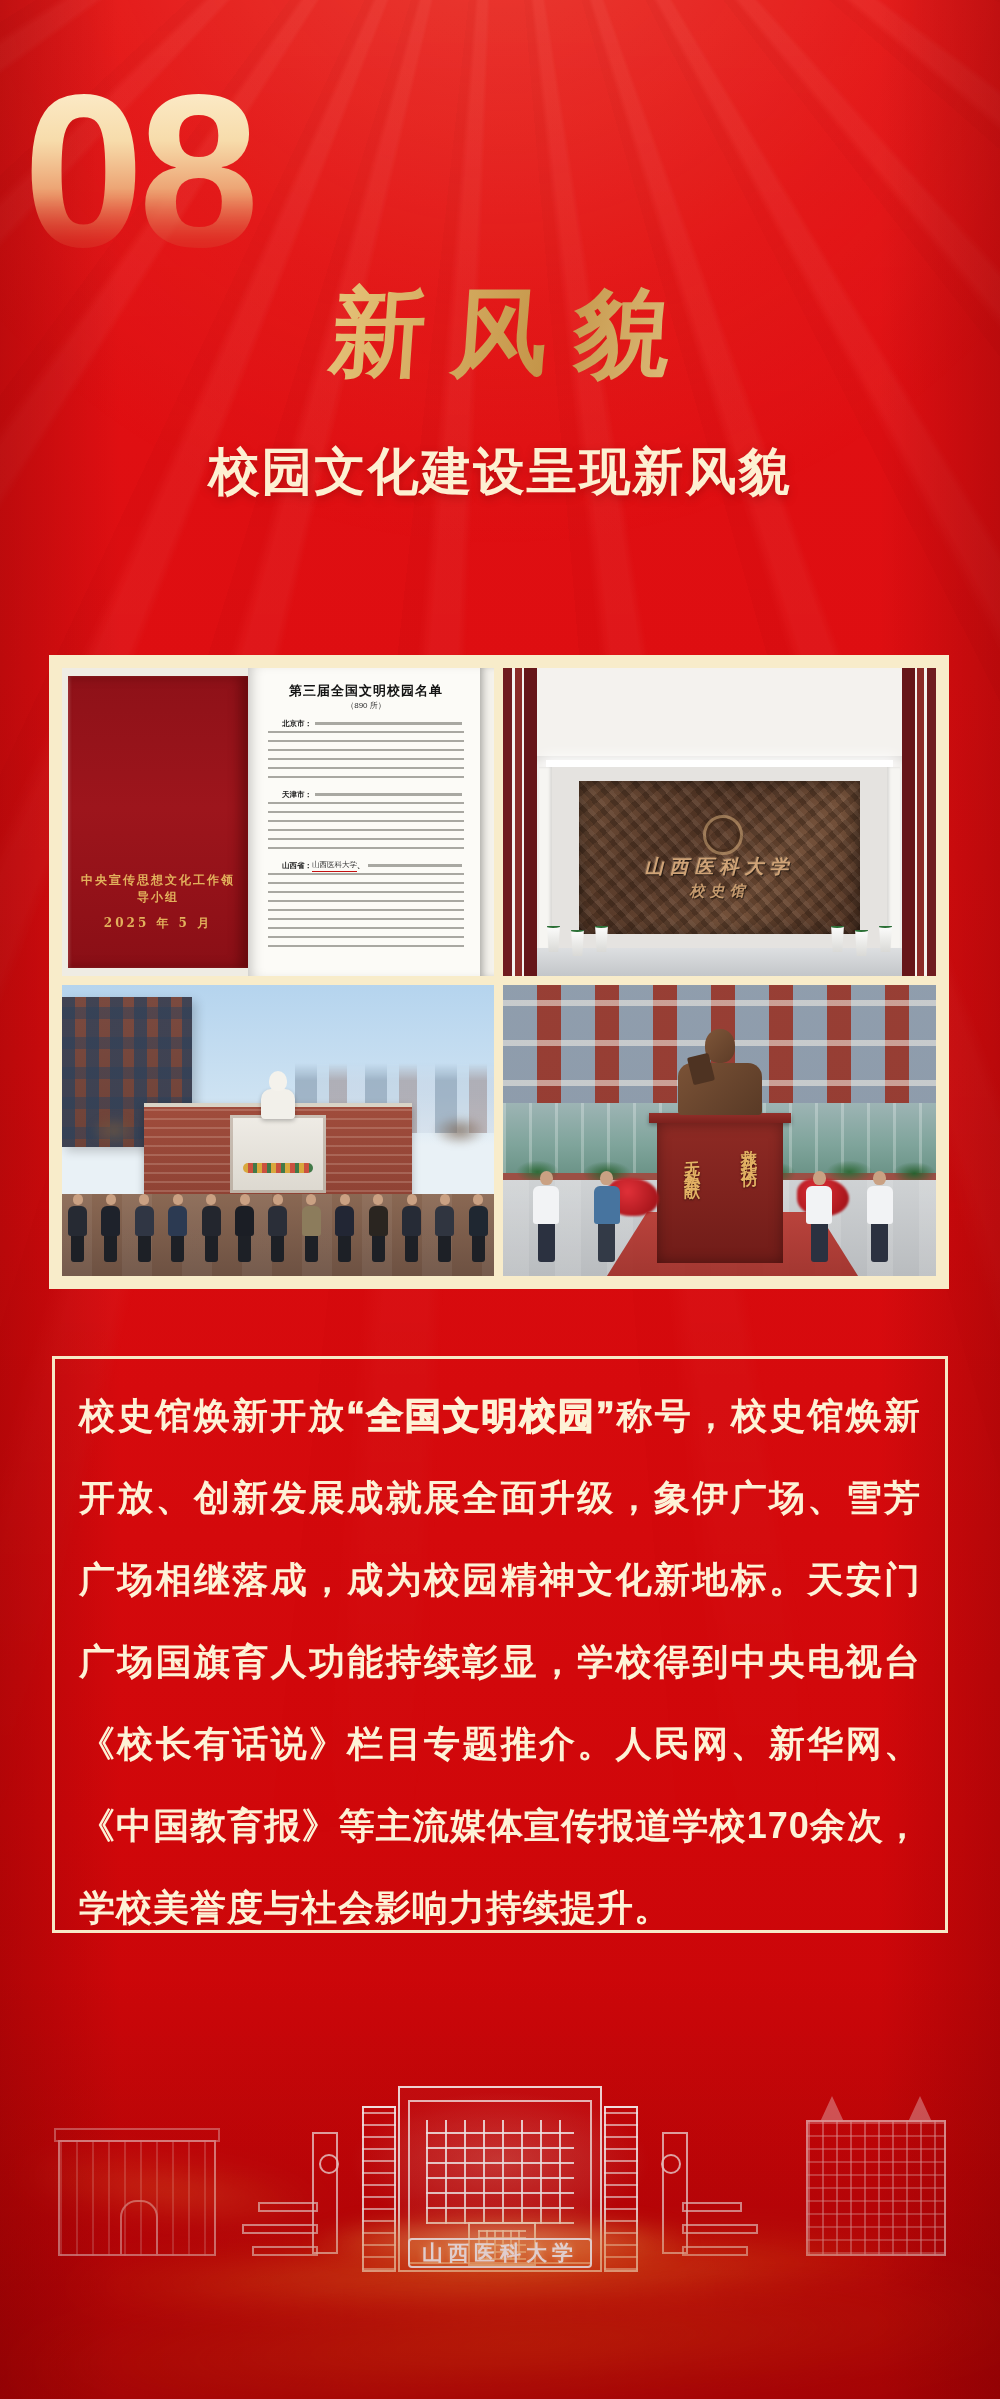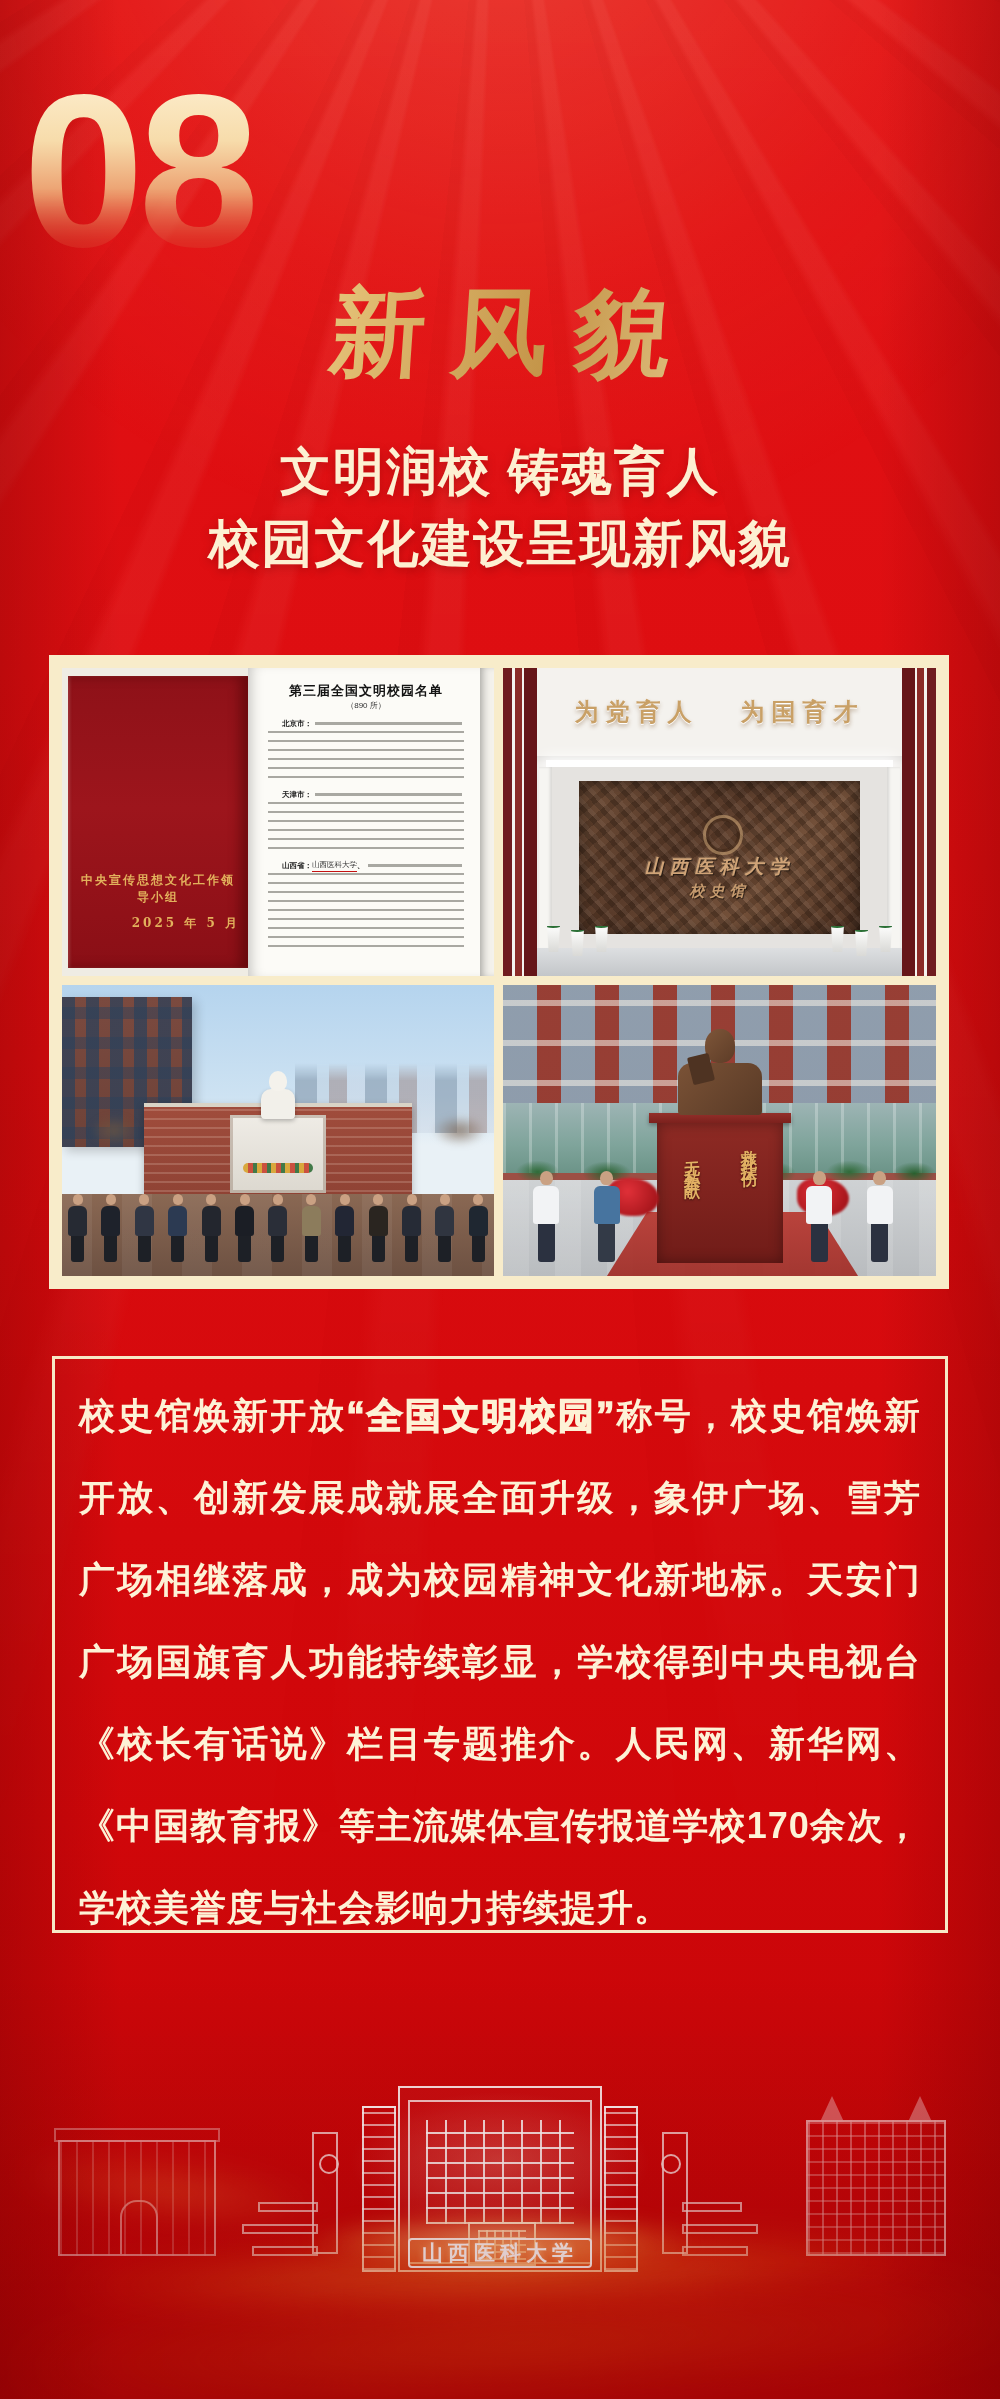--- a/index.html
+++ b/index.html
@@ -53,21 +53,21 @@
   .photo-doc{background:#efece4;}
   .doc-book{position:absolute;left:6px;top:8px;bottom:8px;width:180px;
     background:linear-gradient(180deg,#8e1118,#9d151c 45%,#8a0f16);
     box-shadow:inset -8px 0 12px rgba(60,0,0,.45), inset 2px 0 3px rgba(255,255,255,.15);}
   .doc-book-title{position:absolute;top:62px;left:14px;right:14px;text-align:center;
     font-family:"DejaVu Serif","Liberation Serif",serif;
     color:#e2b15c;font-size:13px;font-weight:bold;line-height:1.95;letter-spacing:.5px;}
   .doc-book-org{position:absolute;bottom:62px;left:8px;right:8px;text-align:center;
     font-family:"DejaVu Serif","Liberation Serif",serif;
     color:#e2b15c;font-size:12px;font-weight:bold;letter-spacing:2px;}
-  .doc-book-date{position:absolute;bottom:36px;left:8px;right:8px;text-align:right;
+  .doc-book-date{position:absolute;bottom:36px;left:8px;right:8px;text-align:center;
     font-family:"DejaVu Serif","Liberation Serif",serif;
     color:#e2b15c;font-size:12px;font-weight:bold;letter-spacing:3px;}
   .doc-page{position:absolute;left:186px;top:0;bottom:0;right:14px;background:#fcfbf7;
     box-shadow:inset 10px 0 14px -8px rgba(0,0,0,.25);padding:14px 16px 8px 20px;box-sizing:border-box;}
   .doc-page2{position:absolute;right:0;top:0;bottom:0;width:14px;background:#f4f2ec;
     box-shadow:inset 6px 0 8px -4px rgba(0,0,0,.35);}
   .doc-page-title{text-align:center;font-weight:bold;color:#141414;font-size:13px;
     font-family:"DejaVu Serif","Liberation Serif",serif;letter-spacing:1px;}
   .doc-page-count{text-align:center;color:#333;font-size:8px;}
   .para{margin-top:8px;}
@@ -283,21 +283,20 @@
 </head>
 <body>
 
 <div class="poster">
   <div class="rays"></div>
   <div class="edge-shade"></div>
 
   <div class="chapter-number">08</div>
   <div class="chapter-title">新风貌</div>
   <div class="headline">
-    <div>文明润校 铸魂育人</div>
     <div>校园文化建设呈现新风貌</div>
   </div>
 
   <div class="photo-grid">
 
     <div class="photo photo-doc">
       <div class="doc-book">
         <div class="doc-book-org">中央宣传思想文化工作领导小组</div>
         <div class="doc-book-date">2025 年 5 月</div>
       </div>
@@ -326,21 +325,20 @@
             <span class="p-line"></span>
           </div>
           <div class="sim h9"></div>
         </div>
       </div>
       <div class="doc-page2"></div>
     </div>
 
     <div class="photo photo-hall">
       <div class="hall-wall"></div>
-      <div class="hall-slogan"><span>为党育人</span><span class="gap"></span><span>为国育才</span></div>
       <div class="hall-light"></div>
       <div class="hall-recess">
         <div class="hall-col"></div>
         <div class="hall-col r"></div>
         <div class="hall-relief">
           <div class="relief-emblem"></div>
           <div class="relief-text1">山西医科大学</div>
           <div class="relief-text2">校史馆</div>
         </div>
       </div>

